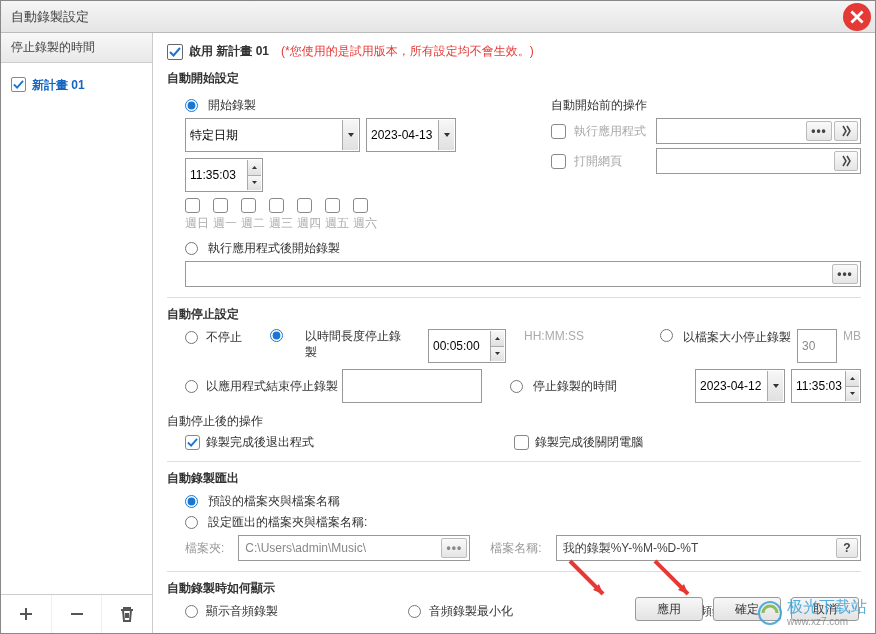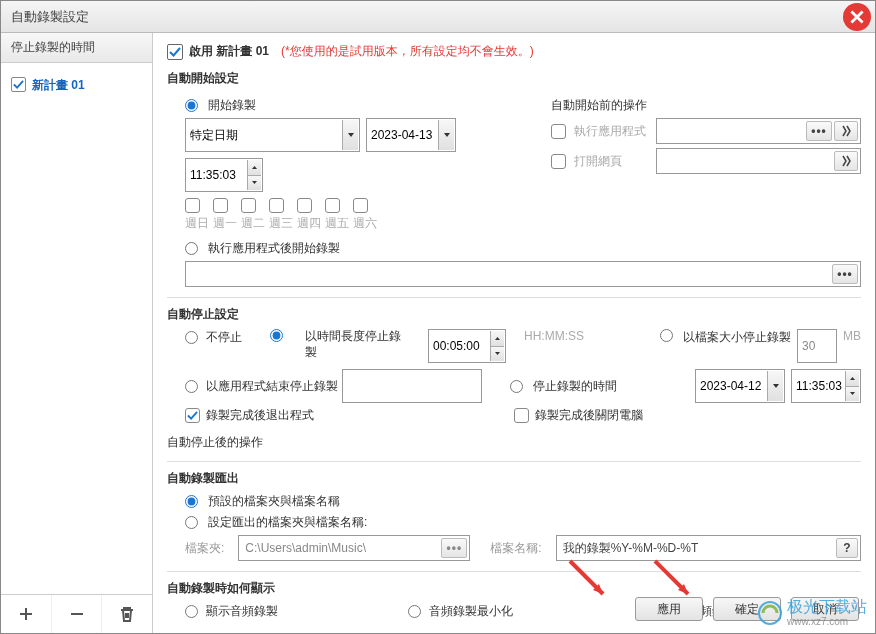--- a/index.html
+++ b/index.html
@@ -306,36 +306,36 @@
             <div>
                 <svg viewBox="0 0 7 5">
                   <path d="M1 1 L3.5 4 L6 1 Z" fill="#333"></path>
                 </svg>
               </div>
           </div>
         </div>
       </span>
     </div>
 
+    <div class="row" style="margin-top:10px">
+      <span class="lbl">自動停止後的操作</span>
+    </div>
     <div class="row indent" style="gap:200px">
       <span style="display:flex;align-items:center;gap:4px">
         <span class="small-chk checked">
           <svg viewBox="0 0 12 12">
               <path d="M1 6 L4.5 9.5 L11 2" stroke="#1976d2" stroke-width="2" fill="none"></path>
             </svg>
         </span>
         <span class="lbl">錄製完成後退出程式</span>
       </span>
       <span style="display:flex;align-items:center;gap:4px">
         <span class="small-chk"></span>
         <span class="lbl">錄製完成後關閉電腦</span>
       </span>
-    </div>
-    <div class="row" style="margin-top:10px">
-      <span class="lbl">自動停止後的操作</span>
     </div>
 
     <hr class="section-hr">
 
     <div class="section-title">自動錄製匯出</div>
     <div class="row indent">
       <input type="radio" checked="" style="">
       <span class="radio-label">預設的檔案夾與檔案名稱</span>
     </div>
     <div class="row indent">

